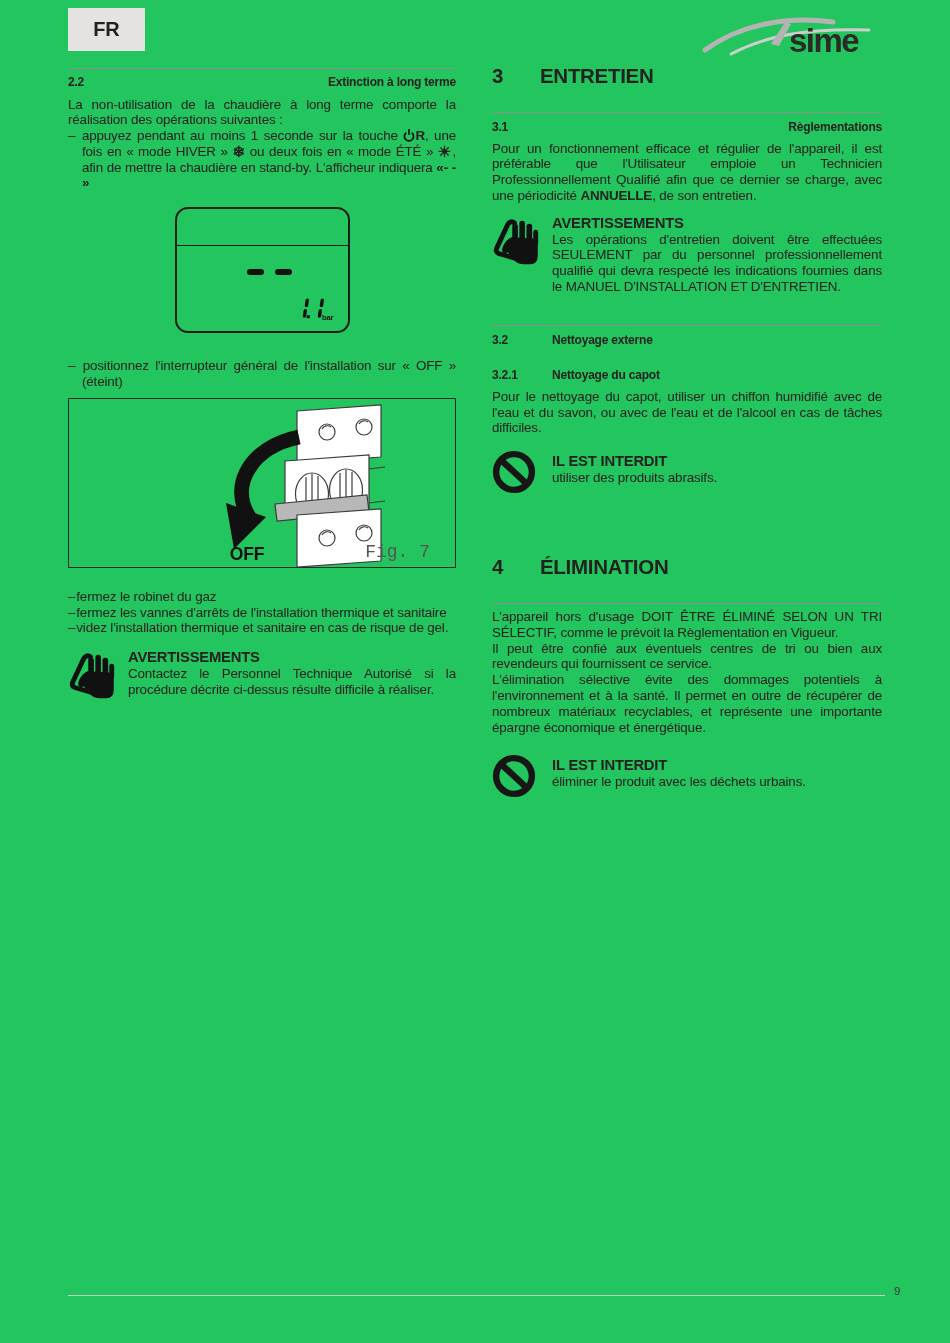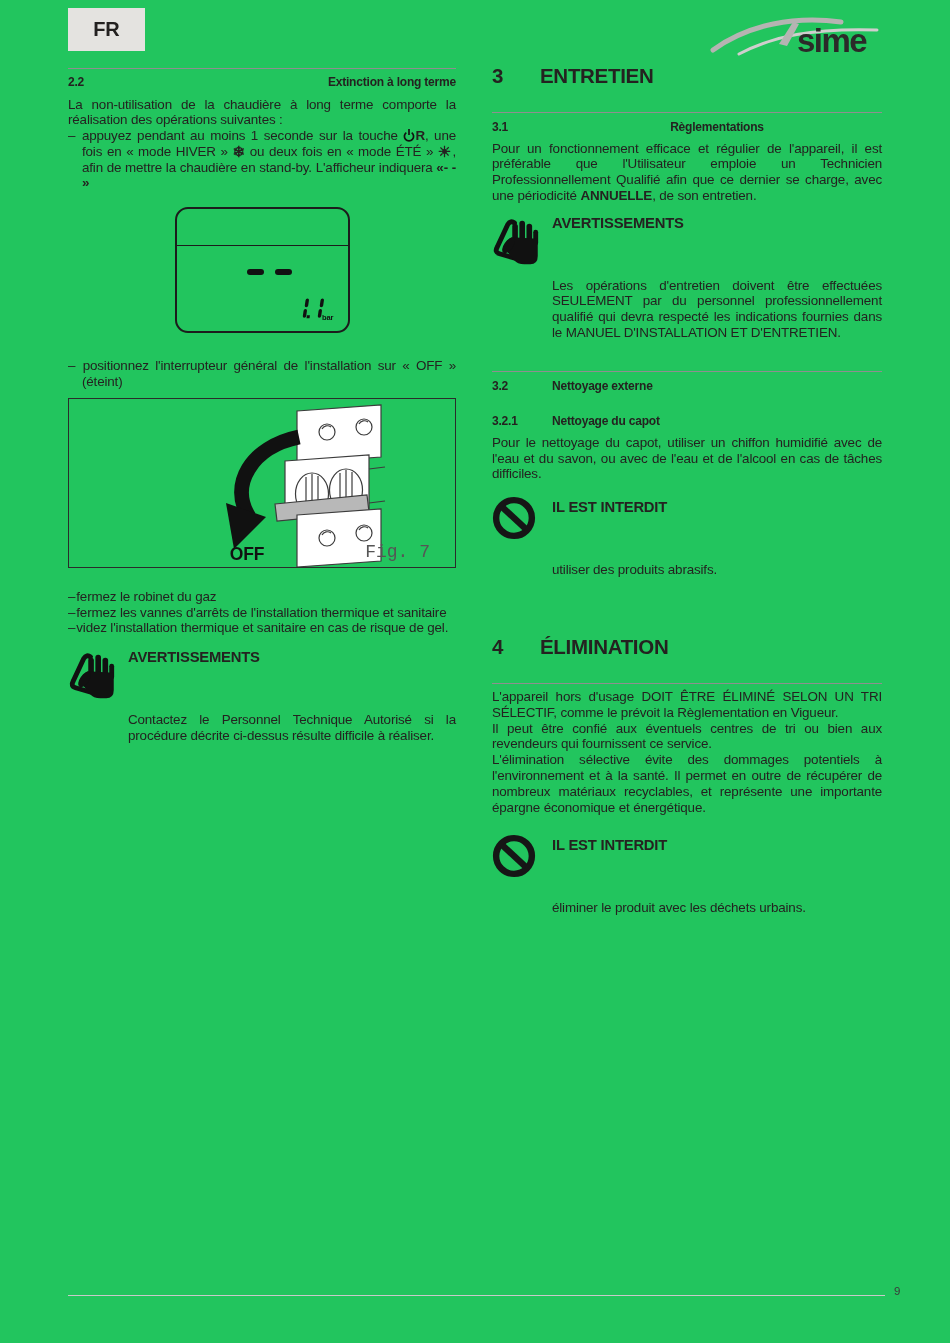--- a/index.html
+++ b/index.html
@@ -5,21 +5,21 @@
   * { margin:0; padding:0; box-sizing:border-box; }
   html,body { background:#ffffff; }
   body { font-family:"Liberation Sans", sans-serif; color:#242220; }
   .page { position:relative; width:950px; height:1343px; background:#22c55e; overflow:hidden;
           font-size:13.4px; line-height:15.8px; letter-spacing:-0.15px; }
 
   
   .lang-badge { position:absolute; left:68px; top:8px; width:77px; height:43px;
     background:#e4e3e0; display:flex; align-items:center; justify-content:center;
     font-size:20px; font-weight:bold; color:#232120; letter-spacing:0; }
-  .logo { position:absolute; right:56px; top:10px; width:185px; height:52px; }
+  .logo { position:absolute; right:64px; top:10px; width:185px; height:52px; }
 
   
   .col { position:absolute; }
   .col-left  { left:68px;  top:68px; width:388px; }
   .col-right { left:492px; top:64px; width:390px; }
 
   .rule { border-top:1px solid #8f8f8f; height:0; }
 
   .h-big { display:flex; font-weight:bold; font-size:20.5px; line-height:24px; letter-spacing:-0.3px; }
   .h-big .num { flex:0 0 48px; }
@@ -45,21 +45,21 @@
 
   
   .figbox { position:relative; width:388px; height:170px; border:1px solid #2b2b2b; margin-top:8px; }
   .fig-caption { position:absolute; right:25px; bottom:6px; color:#555; font-size:18px; letter-spacing:0;font-family:Liberation Mono, monospace; }
 
   
   .note { display:flex; }
   .note .icon-cell { flex:0 0 60px; padding-top:2px; }
   .note .txt { flex:1 1 auto; }
   .note .txt .ttl { font-weight:bold; font-size:14.8px; line-height:17px; letter-spacing:-0.2px; }
-  .note .txt .bd { text-align:justify;margin-top:46px; }
+  .note .txt .bd { text-align:justify; }
 
   
   .footer-rule { position:absolute; left:68px; width:817px; top:1295px; border-top:1px solid #c9c9c9; }
   .page-num { position:absolute; left:894px; top:1284px; font-size:11.5px; color:#3a3a3a; } 
 </style>
 </head>
 <body>
 
 <div class="page">
 
@@ -186,21 +186,21 @@
 
     <div class="h-big">
       <span class="num">3</span>
       <span>ENTRETIEN</span>
     </div>
 
     <div class="rule" style="margin-top:24px"></div>
 
     <div class="h-sub" style="margin-top:6px">
       <span class="num">3.1</span>
-      <span class="ttl" style="text-align:center">Règlementations</span>
+      <span class="ttl" style="text-align:right">Règlementations</span>
     </div>
 
     <div class="p" style="margin-top:5px">
       <span>Pour un fonctionnement efficace et régulier de l'appareil, il est préférable que l'Utilisateur emploie un Technicien Professionnellement Qualifié afin que ce dernier se charge, avec une périodicité </span><span class="b">ANNUELLE</span><span>, de son entretien.</span>
     </div>
 
     <div class="note" style="margin-top:11px">
       <div class="icon-cell">
         <svg width="48" height="48" viewBox="0 0 64 64">
           <path d="M30 8 Q25 4 21 10 L7 40 Q3 47 10 49 L34 56" fill="none" stroke="#111" stroke-width="6.5" stroke-linecap="round" stroke-linejoin="round"></path>

